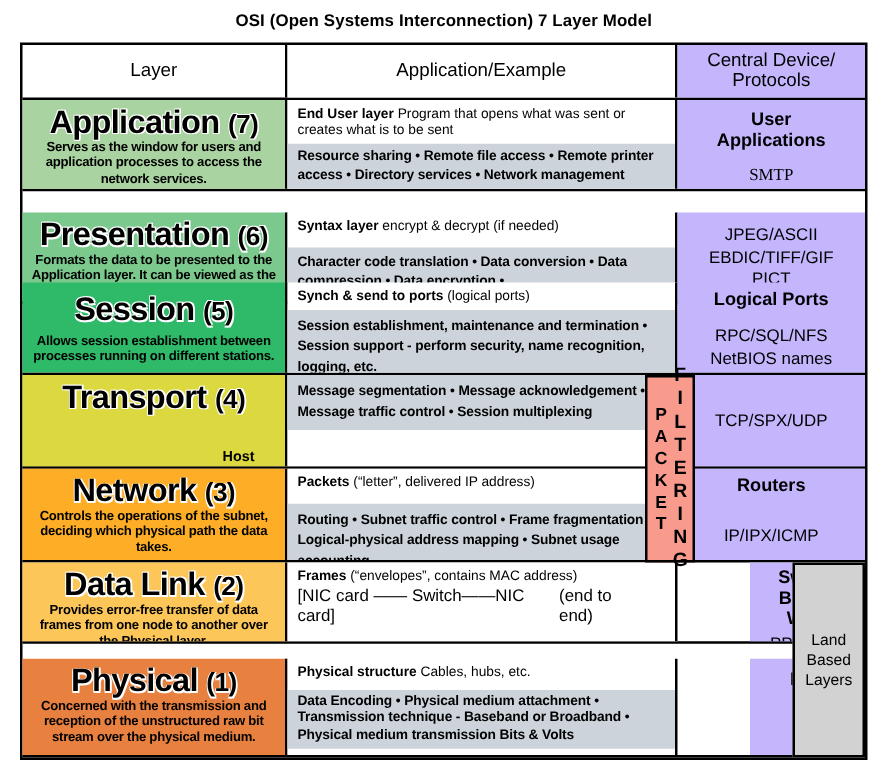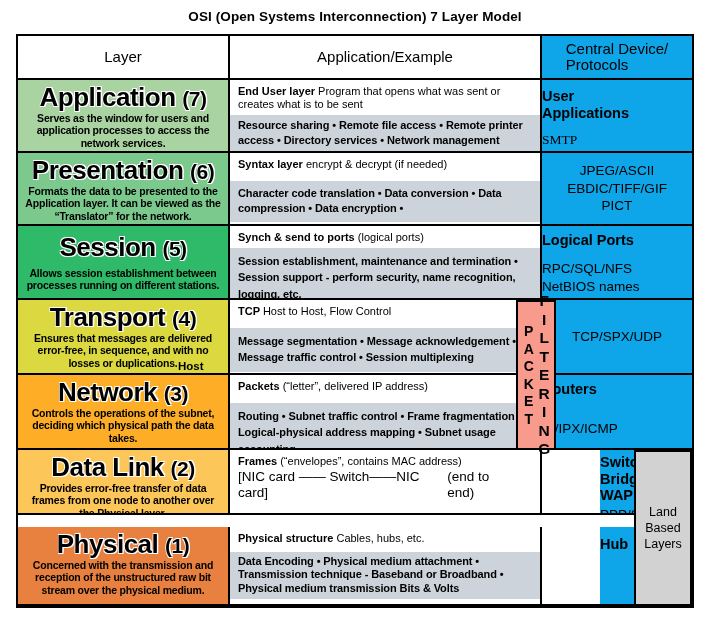--- a/index.html
+++ b/index.html
@@ -62,21 +62,22 @@
     box-sizing: border-box;
     border-right: 2px solid #000;
     overflow: hidden;
     background: #fff;
   }
   .c-dev {
     position: absolute;
     right: 0; top: 0; bottom: 0;
     width: 150px;
     box-sizing: border-box;
-    background: #0ea5e9;
+    text-align: center;
+    background: #c4b5fd;
     overflow: hidden;
   }
 
   
   .hdr { height: 44px; }
   .hdr .c-layer, .hdr .c-app, .hdr .c-dev {
     display: flex;
     align-items: center;
     justify-content: center;
     font-size: 15px;
@@ -252,21 +253,21 @@
     </div>
     <div class="c-dev">
       <div class="dev-main">
         <div>User</div>
         <div>Applications</div>
       </div>
       <div class="dev-sub">SMTP</div>
     </div>
   </div>
 
-  <div class="row" style="top:117px; height:73px;">
+  <div class="row" style="top:134px; height:73px;">
     <div class="c-layer" style="background:#7cc98e;">
       <div class="layer-title">
         <span>Presentation</span>
         <span class="num">(6)</span>
       </div>
       <div class="layer-desc">Formats the data to be presented to the Application layer. It can be viewed as the “Translator” for the network.</div>
     </div>
     <div class="c-app">
       <div class="app-head" style="padding-bottom:10px;">
         <span>Syntax layer</span>
@@ -308,27 +309,22 @@
       </div>
     </div>
   </div>
 
   <div class="row" style="top:264px; height:75px;">
     <div class="c-layer" style="background:#dbd93f;">
       <div class="layer-title">
         <span>Transport</span>
         <span class="num">(4)</span>
       </div>
-      <div class="layer-desc">Ensures that messages are delivered error-free, in sequence, and with no losses or duplications.</div>
-    </div>
-    <div class="c-app">
-      <div class="app-head" style="padding-bottom:10px;">
-        <span>TCP</span>
-        <span class="light">Host to Host, Flow Control</span>
-      </div>
+    </div>
+    <div class="c-app">
       <div class="app-detail" style="padding-top:5px;padding-bottom:6px;line-height:1.5;">Message segmentation • Message acknowledgement • Message traffic control • Session multiplexing</div>
     </div>
     <div class="c-dev">
       <div class="dev-center">
         <div class="dev-plain">TCP/SPX/UDP</div>
       </div>
     </div>
   </div>
 
   <div class="row" style="top:339px; height:75px;">

